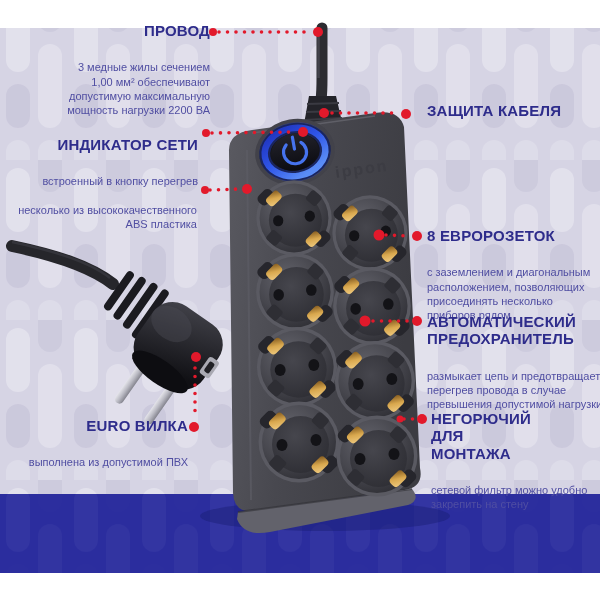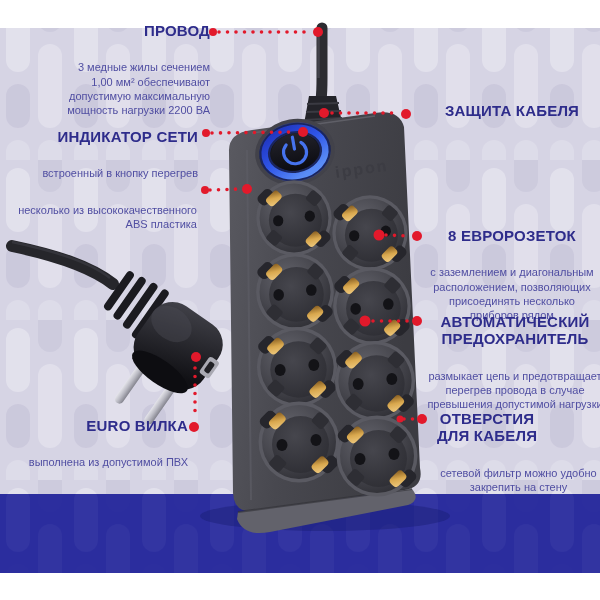--- a/index.html
+++ b/index.html
@@ -10,21 +10,21 @@
   svg.scene{position:absolute;left:0;top:0;display:block;}
   .callout{position:absolute;}
   .callout .t{
     font-size:15px;font-weight:bold;color:#2e2c8b;
     line-height:1.16;letter-spacing:.2px;
   }
   .callout .d{
     font-size:11px;color:#504ea2;line-height:1.3;margin-top:21px;
   }
   .callout.left{text-align:right;}
-  .callout.right{text-align:center;}
+  .callout.right{text-align:left;}
 </style>
 </head>
 <body>
 
 <div class="stage">
 
   <svg class="scene" width="600" height="600" viewBox="0 0 600 600">
     <defs>
       <pattern id="pills" width="68" height="160" patternUnits="userSpaceOnUse">
         <rect x="6" y="8" width="24" height="64" rx="12" fill="#ffffff" opacity="0.30"></rect>
@@ -195,21 +195,21 @@
           <circle cx="194" cy="427" r="5" stroke="none"></circle>
       </g>
     </g>
   </svg>
 
   <div class="callout left" style="top:22px;right:390px;width:150px;">
     <div class="t">ПРОВОД</div>
     <div class="d">3 медные жилы сечением 1,00 мм² обеспечивают допустимую максимальную мощность нагрузки 2200 ВА</div>
   </div>
 
-  <div class="callout left" style="top:128px;right:402px;width:190px;">
+  <div class="callout left" style="top:136px;right:402px;width:190px;">
     <div class="t">ИНДИКАТОР СЕТИ</div>
     <div class="d">встроенный в кнопку перегрев</div>
   </div>
 
   <div class="callout left" style="top:182px;right:403px;width:180px;">
     <div class="d">несколько из высококачественного ABS пластика</div>
   </div>
 
   <div class="callout left" style="top:417px;right:412px;width:180px;text-align:right;">
     <div class="t">EURO ВИЛКА</div>
@@ -224,17 +224,17 @@
     <div class="t">8 ЕВРОРОЗЕТОК</div>
     <div class="d">с заземлением и диагональным расположением, позволяющих присоединять несколько приборов рядом</div>
   </div>
 
   <div class="callout right" style="top:313px;left:427px;width:176px;">
     <div class="t">АВТОМАТИЧЕСКИЙ ПРЕДОХРАНИТЕЛЬ</div>
     <div class="d">размыкает цепь и предотвращает перегрев провода в случае превышения допустимой нагрузки</div>
   </div>
 
   <div class="callout right" style="top:410px;left:431px;width:176px;">
-    <div class="t" style="width:112px;">ОТВЕРСТИЯ ДЛЯ КАБЕЛЯ</div>
+    <div class="t" style="width:112px;">НЕГОРЮЧИЙ ДЛЯ МОНТАЖА</div>
     <div class="d" style="width:175px;">сетевой фильтр можно удобно закрепить на стену</div>
   </div>
 
 </div>
 
 </body></html>

